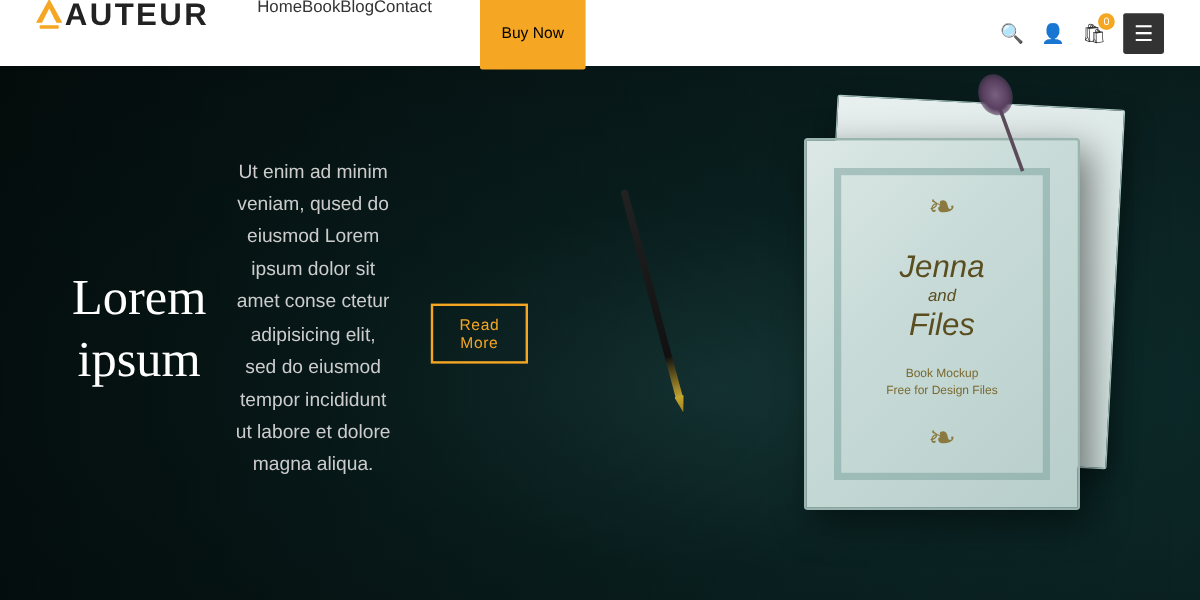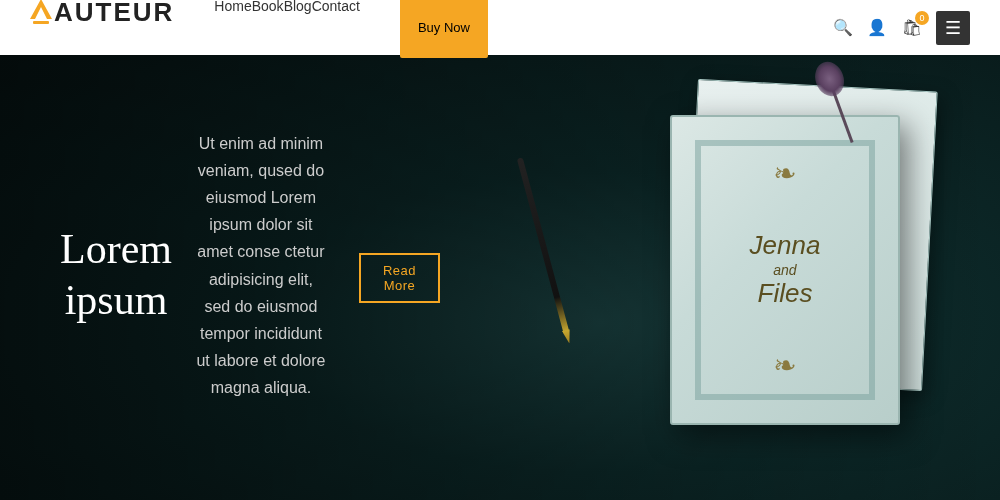--- a/index.html
+++ b/index.html
@@ -340,20 +340,24 @@
     <div class="branch"></div>
 
     <div class="book-main">
       <div class="book-main-inner">
         <div class="book-ornament">❧</div>
         <div class="book-title-text">
           <div>Jenna</div>
           <div style="font-size:14px;">and</div>
           <div>Files</div>
         </div>
+        <div class="book-subtitle">
+          <div>Book Mockup</div>
+          <div>Free for Design Files</div>
+        </div>
         <div class="book-ornament">❧</div>
       </div>
     </div>
   </div>
 
   <div class="hero-content">
     <h1 class="hero-heading">Lorem ipsum</h1>
     <p class="hero-description">Ut enim ad minim veniam, qused do eiusmod Lorem ipsum dolor sit amet conse ctetur adipisicing elit, sed do eiusmod tempor incididunt ut labore et dolore magna aliqua.</p>
     <button class="btn-read-more">Read More</button>
   </div>

